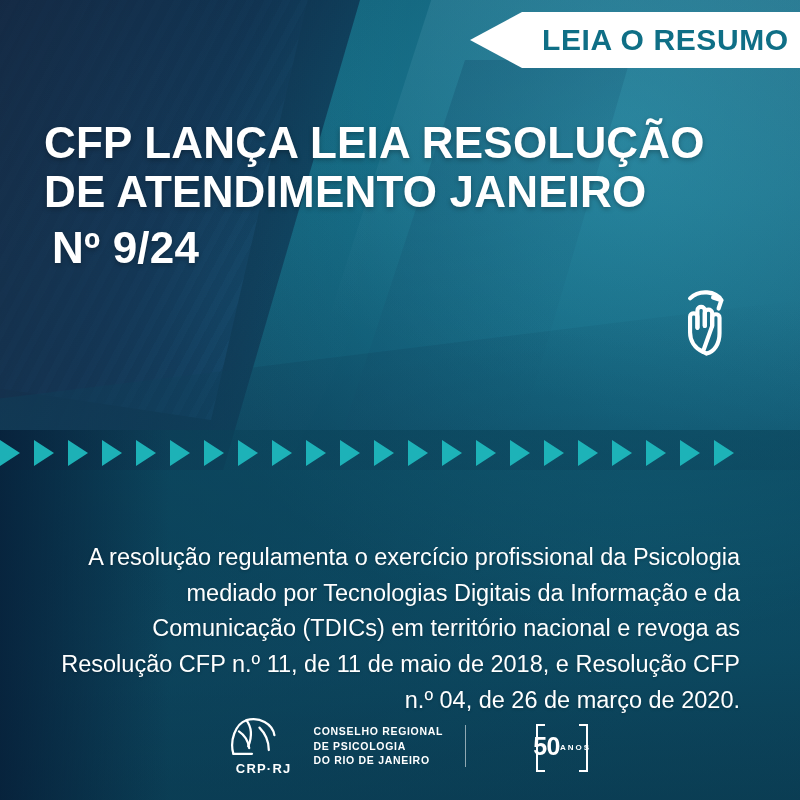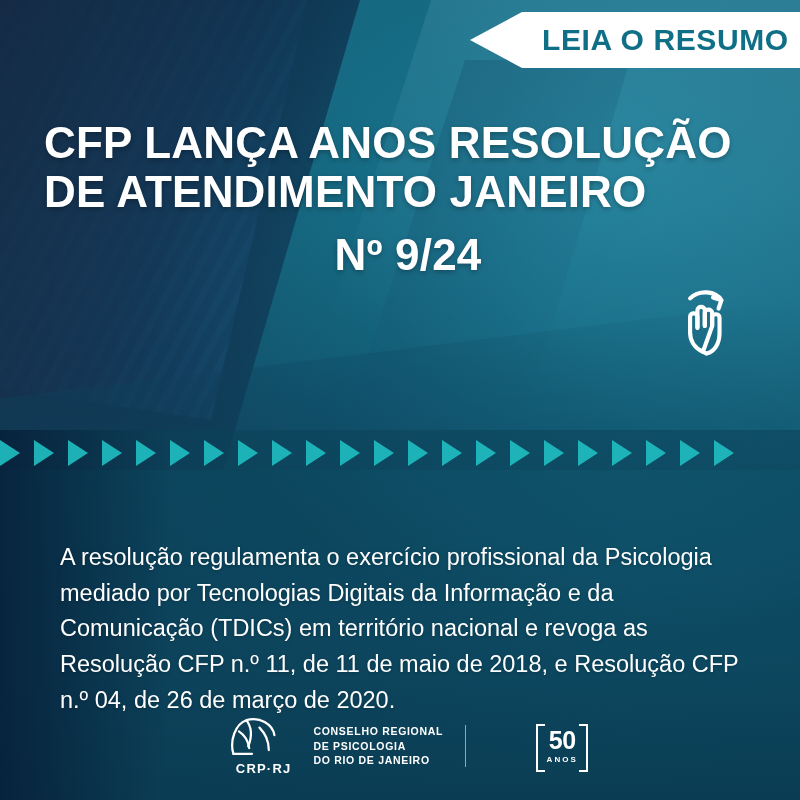--- a/index.html
+++ b/index.html
@@ -98,23 +98,22 @@
     width: 720px;
     color: #ffffff;
     font-size: 44px;
     line-height: 1.12;
     font-weight: bold;
     letter-spacing: 0.2px;
     text-shadow: 0 2px 5px rgba(0,0,0,0.28);
   }
   .headline .l3 {
     display: block;
-    margin-top: 13px;
+    margin-top: 6px;
     padding-left: 8px;
-    text-align: center;
   }
 
   
   .hand-icon {
     position: absolute;
     right: 40px;
     top: 280px;
     width: 92px;
     height: 92px;
   }
@@ -143,21 +142,21 @@
 
   
   .body-text {
     position: absolute;
     left: 60px;
     top: 500px;
     width: 680px;
     color: #ffffff;
     font-size: 23.5px;
     line-height: 1.52;
-    text-align: left;
+    text-align: right;
     text-shadow: 0 1px 3px rgba(0,0,0,0.22);
     margin-top: 40px;
   }
 
   
   .footer {
     position: absolute;
     left: 0;
     bottom: 24px;
     width: 800px;
@@ -189,21 +188,20 @@
     height: 42px;
     background: rgba(255,255,255,0.55);
     margin: 0 10px;
   }
   .anos-badge {
     position: relative;
     width: 52px;
     height: 44px;
     color: #ffffff;
     display: flex;
-    flex-direction: column;
     align-items: center;
     justify-content: center;
     margin-left: 48px;
   }
   .anos-badge .num {
     font-size: 25px;
     font-weight: bold;
     letter-spacing: -0.5px;
     line-height: 1;
   }
@@ -236,21 +234,21 @@
   <div class="bg-streak s4"></div>
   <div class="bg-streak s3"></div>
   <div class="bg-streak s5"></div>
   <div class="bg-streak s6"></div>
 
   <div class="ribbon">
     <span class="ribbon-text">LEIA O RESUMO</span>
   </div>
 
   <div class="headline">
-    <span>CFP LANÇA ANOS RESOLUÇÃO</span><br>
+    <span>CFP LANÇA LEIA RESOLUÇÃO</span><br>
     <span>DE ATENDIMENTO JANEIRO</span>
     <span class="l3">Nº 9/24</span>
   </div>
 
   <div class="hand-icon">
     <svg viewBox="0 0 100 100" width="92" height="92" fill="none" stroke="#ffffff" stroke-width="4.5" stroke-linecap="round" stroke-linejoin="round">
       <path d="M24 20 C34 10, 52 12, 58 22"></path>
       <path d="M58 22 L49 19 M58 22 L55 31"></path>
       <path d="M38 78 C29 74, 24 66, 24 57 L24 40 C24 35, 32 35, 32 40 L32 52"></path>
       <path d="M32 52 L32 33 C32 28, 40 28, 40 33 L40 50"></path>

